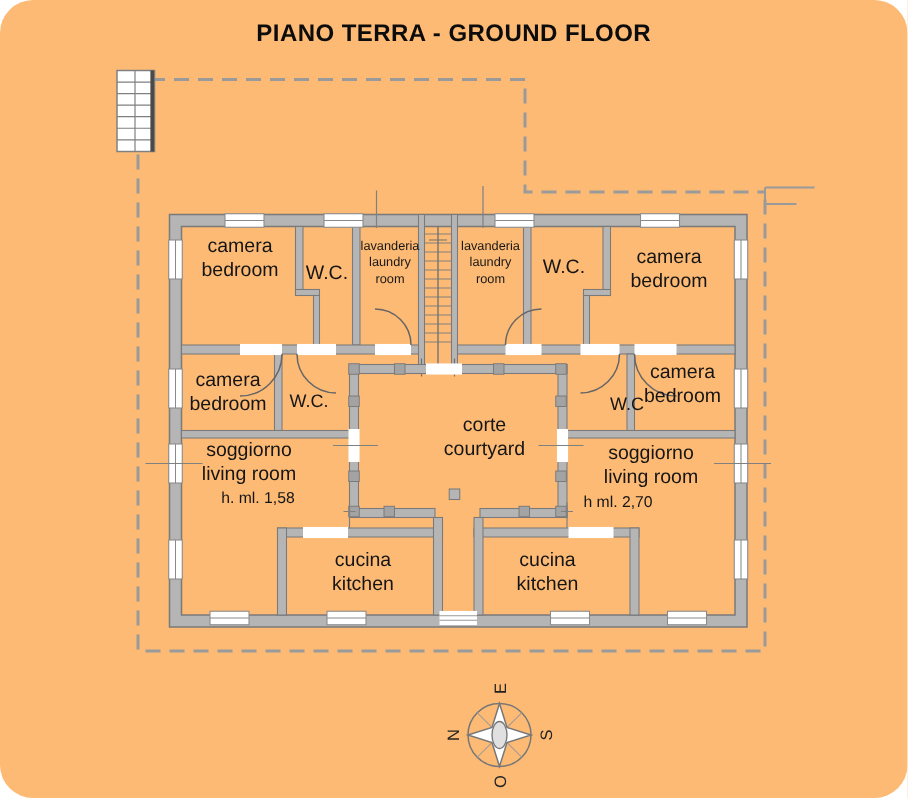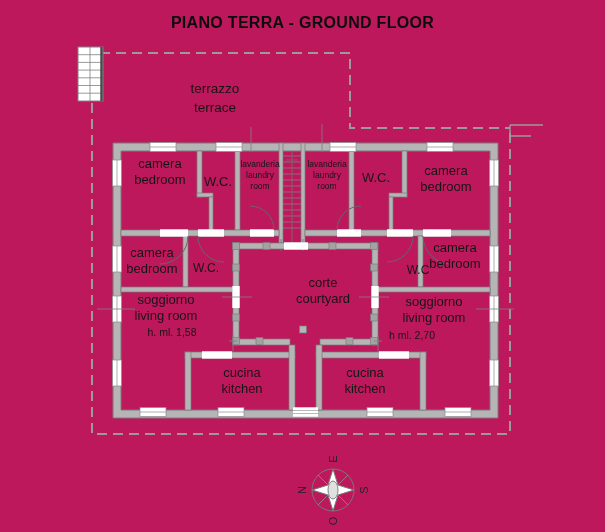--- a/index.html
+++ b/index.html
@@ -1,17 +1,17 @@
 <!DOCTYPE html>
 <html><head>
 <meta charset="utf-8">
 <style>
   html,body{margin:0;padding:0;background:#fff;}
-  #stage{position:relative;width:605px;height:532px;background:#be185d;overflow:hidden;
-         font-family:"Liberation Sans", sans-serif;color:#111;}
+  #stage{position:relative;width:605px;height:532px;background:#fdba74;overflow:hidden;
+         font-family:"Liberation Sans", sans-serif;color:#111;border-radius:22px;}
   #plan-svg{position:absolute;left:0;top:0;}
   .title{position:absolute;left:0;top:14px;width:605px;text-align:center;
          font-size:16px;font-weight:bold;letter-spacing:.3px;color:#0c0c0c;}
   .lbl{position:absolute;transform:translate(-50%,-50%);text-align:center;
        white-space:nowrap;color:#151515;}
   .lbl span{display:block;}
   .room{font-size:13px;line-height:16px;text-align:center;}
   .terr{font-size:13.5px;line-height:19px;}
   .wc{font-size:13px;line-height:14px;}
   .wcsm{font-size:12px;line-height:13px;}
@@ -189,24 +189,20 @@
       <path d="M318,475 L348,505 M348,475 L318,505" stroke="#999999" stroke-width=".7" fill="none"></path>
       <polygon points="333,469 338,485 354,490 338,495 333,511 328,495 312,490 328,485" fill="#ffffff" stroke="#777777" stroke-width="1"></polygon>
       <ellipse cx="333" cy="490" rx="5" ry="9" fill="#e0e0e0" stroke="#777777" stroke-width=".9"></ellipse>
       <text x="333" y="463" text-anchor="middle" font-size="11" fill="#222" transform="rotate(-90 333 459)">E</text>
       <text x="302" y="494" text-anchor="middle" font-size="11" fill="#222" transform="rotate(-90 302 490)">N</text>
       <text x="364" y="494" text-anchor="middle" font-size="11" fill="#222" transform="rotate(-90 364 490)">S</text>
       <text x="333" y="525" text-anchor="middle" font-size="11" fill="#222" transform="rotate(-90 333 521)">O</text>
     </g>
   </svg>
 
-  <div class="lbl terr" style="left:215px;top:98px;">
-    <span>terrazzo</span>
-    <span>terrace</span>
-  </div>
 
   <div class="lbl room" style="left:160px;top:172px;">
     <span>camera</span>
     <span>bedroom</span>
   </div>
 
   <div class="lbl wc" style="left:218px;top:182px;">
     <span>W.C.</span>
   </div>
 

